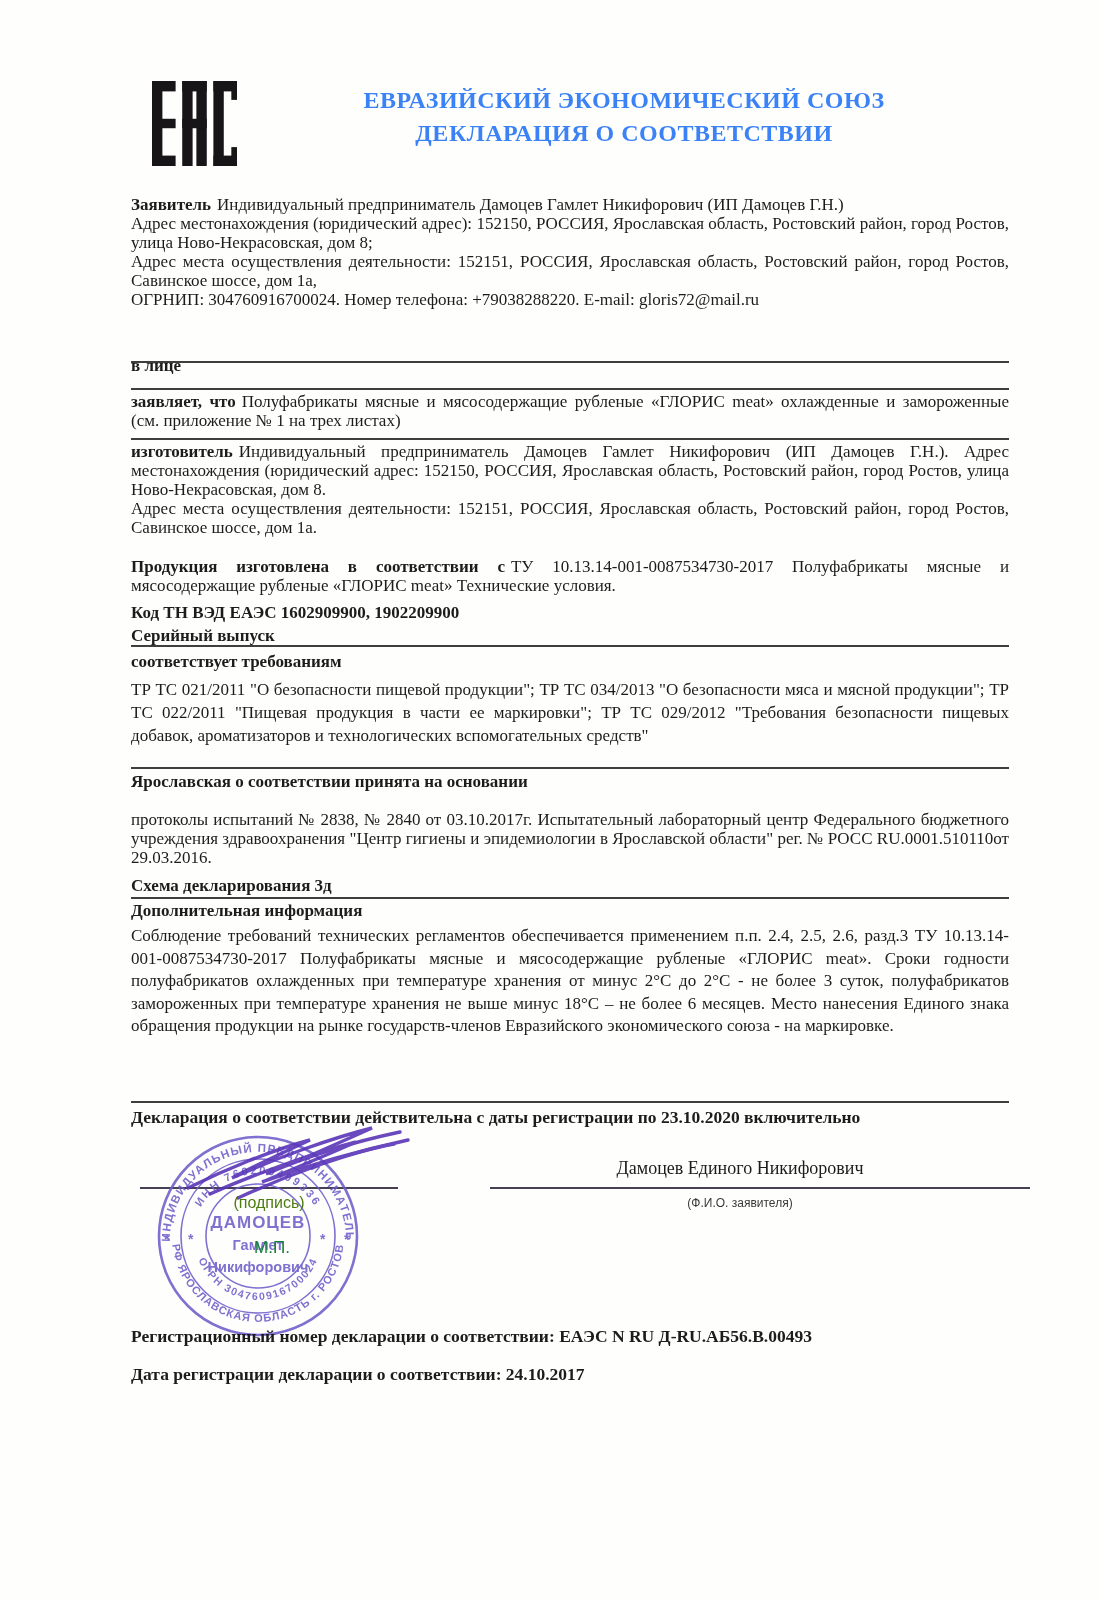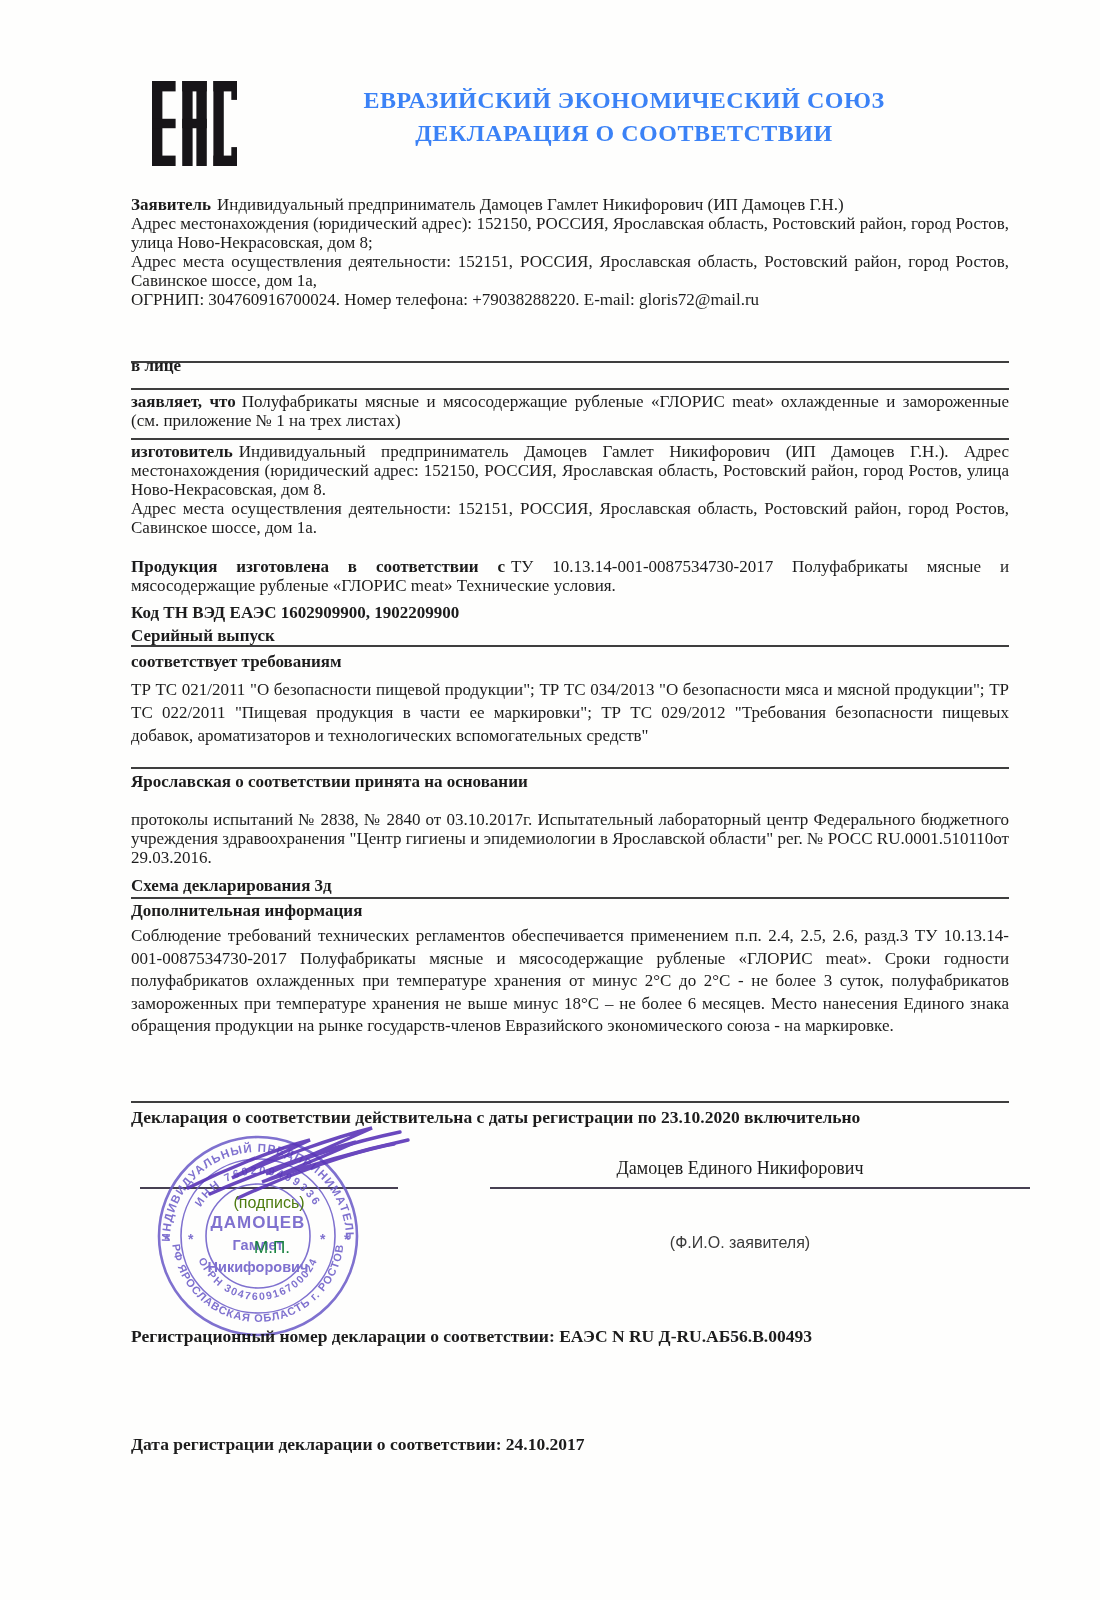--- a/index.html
+++ b/index.html
@@ -19,21 +19,21 @@
     position:absolute;left:300px;top:84px;width:648px;text-align:center;
     font-weight:bold;font-size:24px;line-height:33px;color:#3b82f6;letter-spacing:.5px;
   }
   .sans{font-family:"Liberation Sans","DejaVu Sans",sans-serif;}
   .eac{position:absolute;left:152px;top:80px;width:85px;height:87px;}
   .stamp{position:absolute;left:148px;top:1126px;width:220px;height:220px;z-index:5;opacity:.88;}
   .sig{position:absolute;left:180px;top:1112px;width:240px;height:92px;z-index:6;}
   .podpis{position:absolute;left:140px;width:258px;top:1194px;text-align:center;font-size:16px;color:#4d7c0f;z-index:7;}
   .mp{position:absolute;left:232px;width:80px;top:1238px;text-align:center;font-size:17px;color:#15803d;z-index:7;}
   .fioname{position:absolute;left:492px;width:496px;top:1158px;text-align:center;font-size:18px;}
-  .fiolbl{position:absolute;left:492px;width:496px;top:1196px;text-align:center;font-size:16px;color:#3a3a3a;margin-top:38px;}
+  .fiolbl{position:absolute;left:492px;width:496px;top:1196px;text-align:center;font-size:12px;color:#3a3a3a;}
   .regline{position:absolute;left:131px;width:878px;font-size:17.5px;font-weight:bold;z-index:8;}
 </style>
 </head>
 <body>
 
 <div class="page">
 
   <svg class="eac" viewBox="0 0 90 90" aria-hidden="true">
     <g fill="#171518">
 
@@ -153,18 +153,18 @@
       <path d="M 8,76 C 44,58 92,38 130,28 C 100,42 70,56 52,66 C 96,46 152,26 192,16 C 152,34 112,52 86,62 C 132,42 182,28 220,20"></path>
       <path d="M 30,82 C 70,64 130,42 176,30 C 140,46 106,60 82,70 C 132,52 182,38 228,28"></path>
       <path d="M 58,86 C 110,62 170,40 214,32"></path>
     </g>
   </svg>
 
   <div class="regline" style="top:1326px;">
     <span>Регистрационный номер декларации о соответствии:</span>
     <span>ЕАЭС N RU Д-RU.АБ56.В.00493</span>
   </div>
-  <div class="regline" style="top:1434px;">
+  <div class="regline" style="top:1364px;">
     <span>Дата регистрации декларации о соответствии:</span>
     <span>24.10.2017</span>
   </div>
 
 </div>
 
 </body></html>

